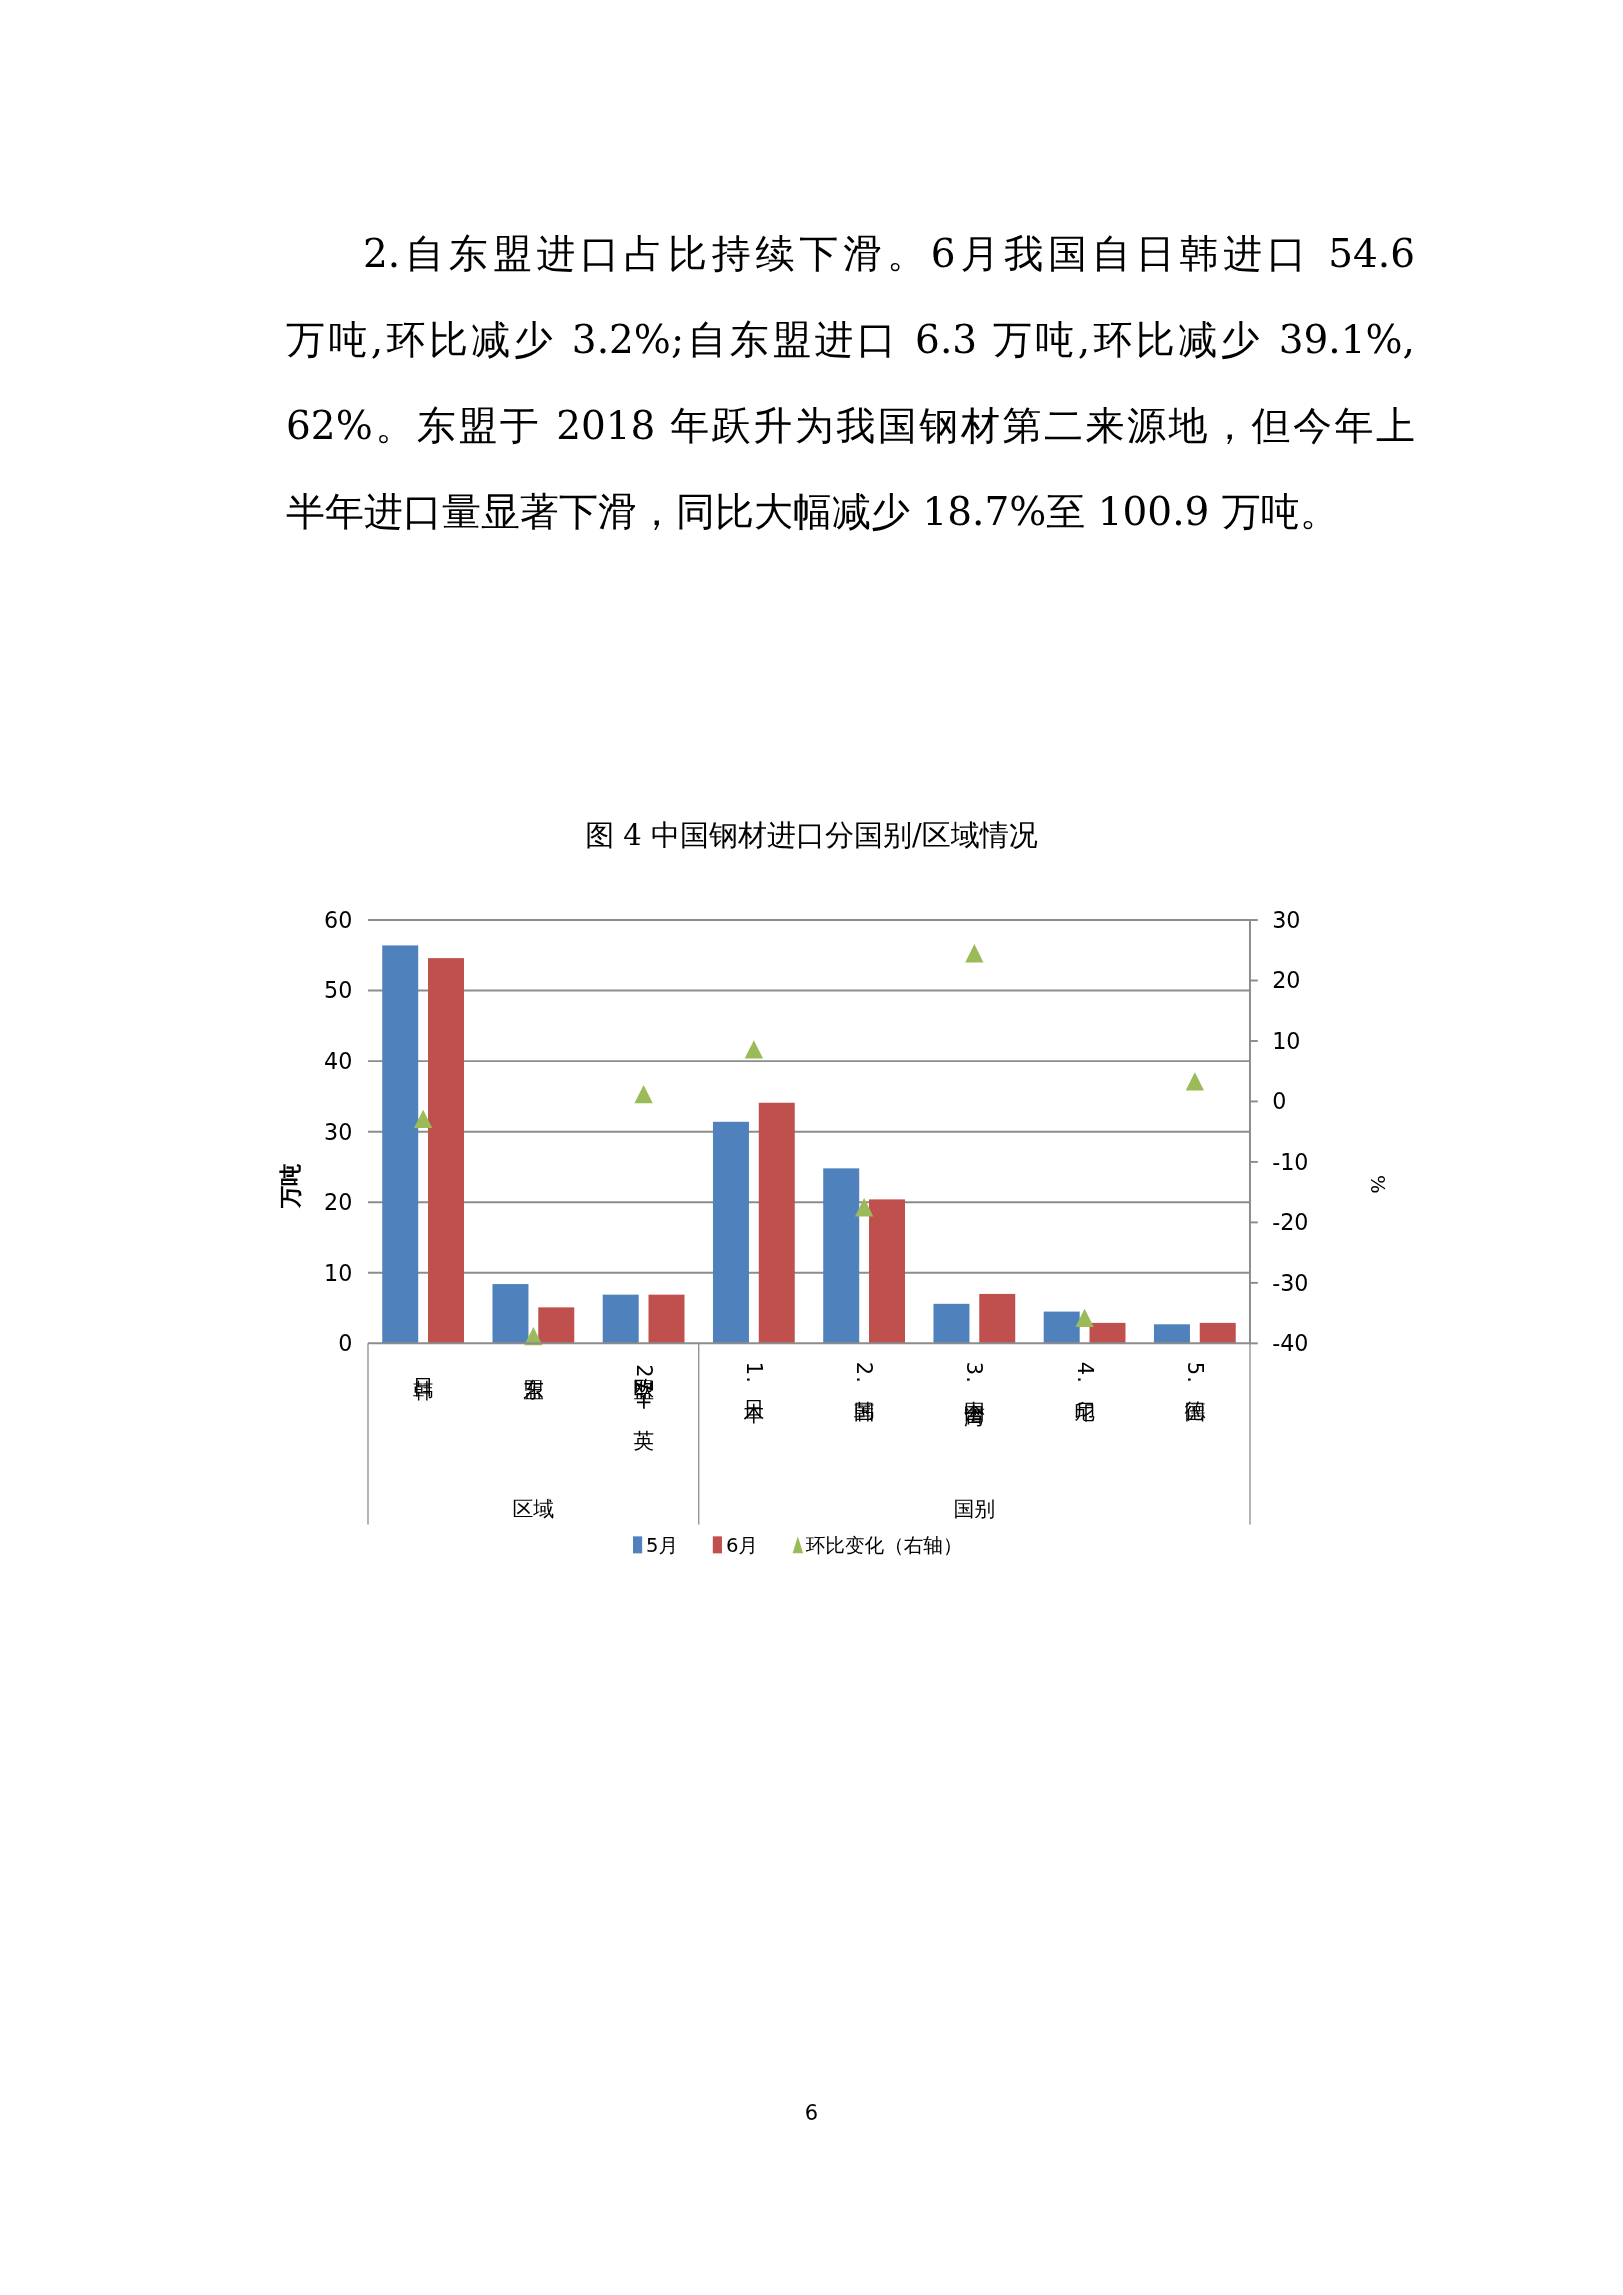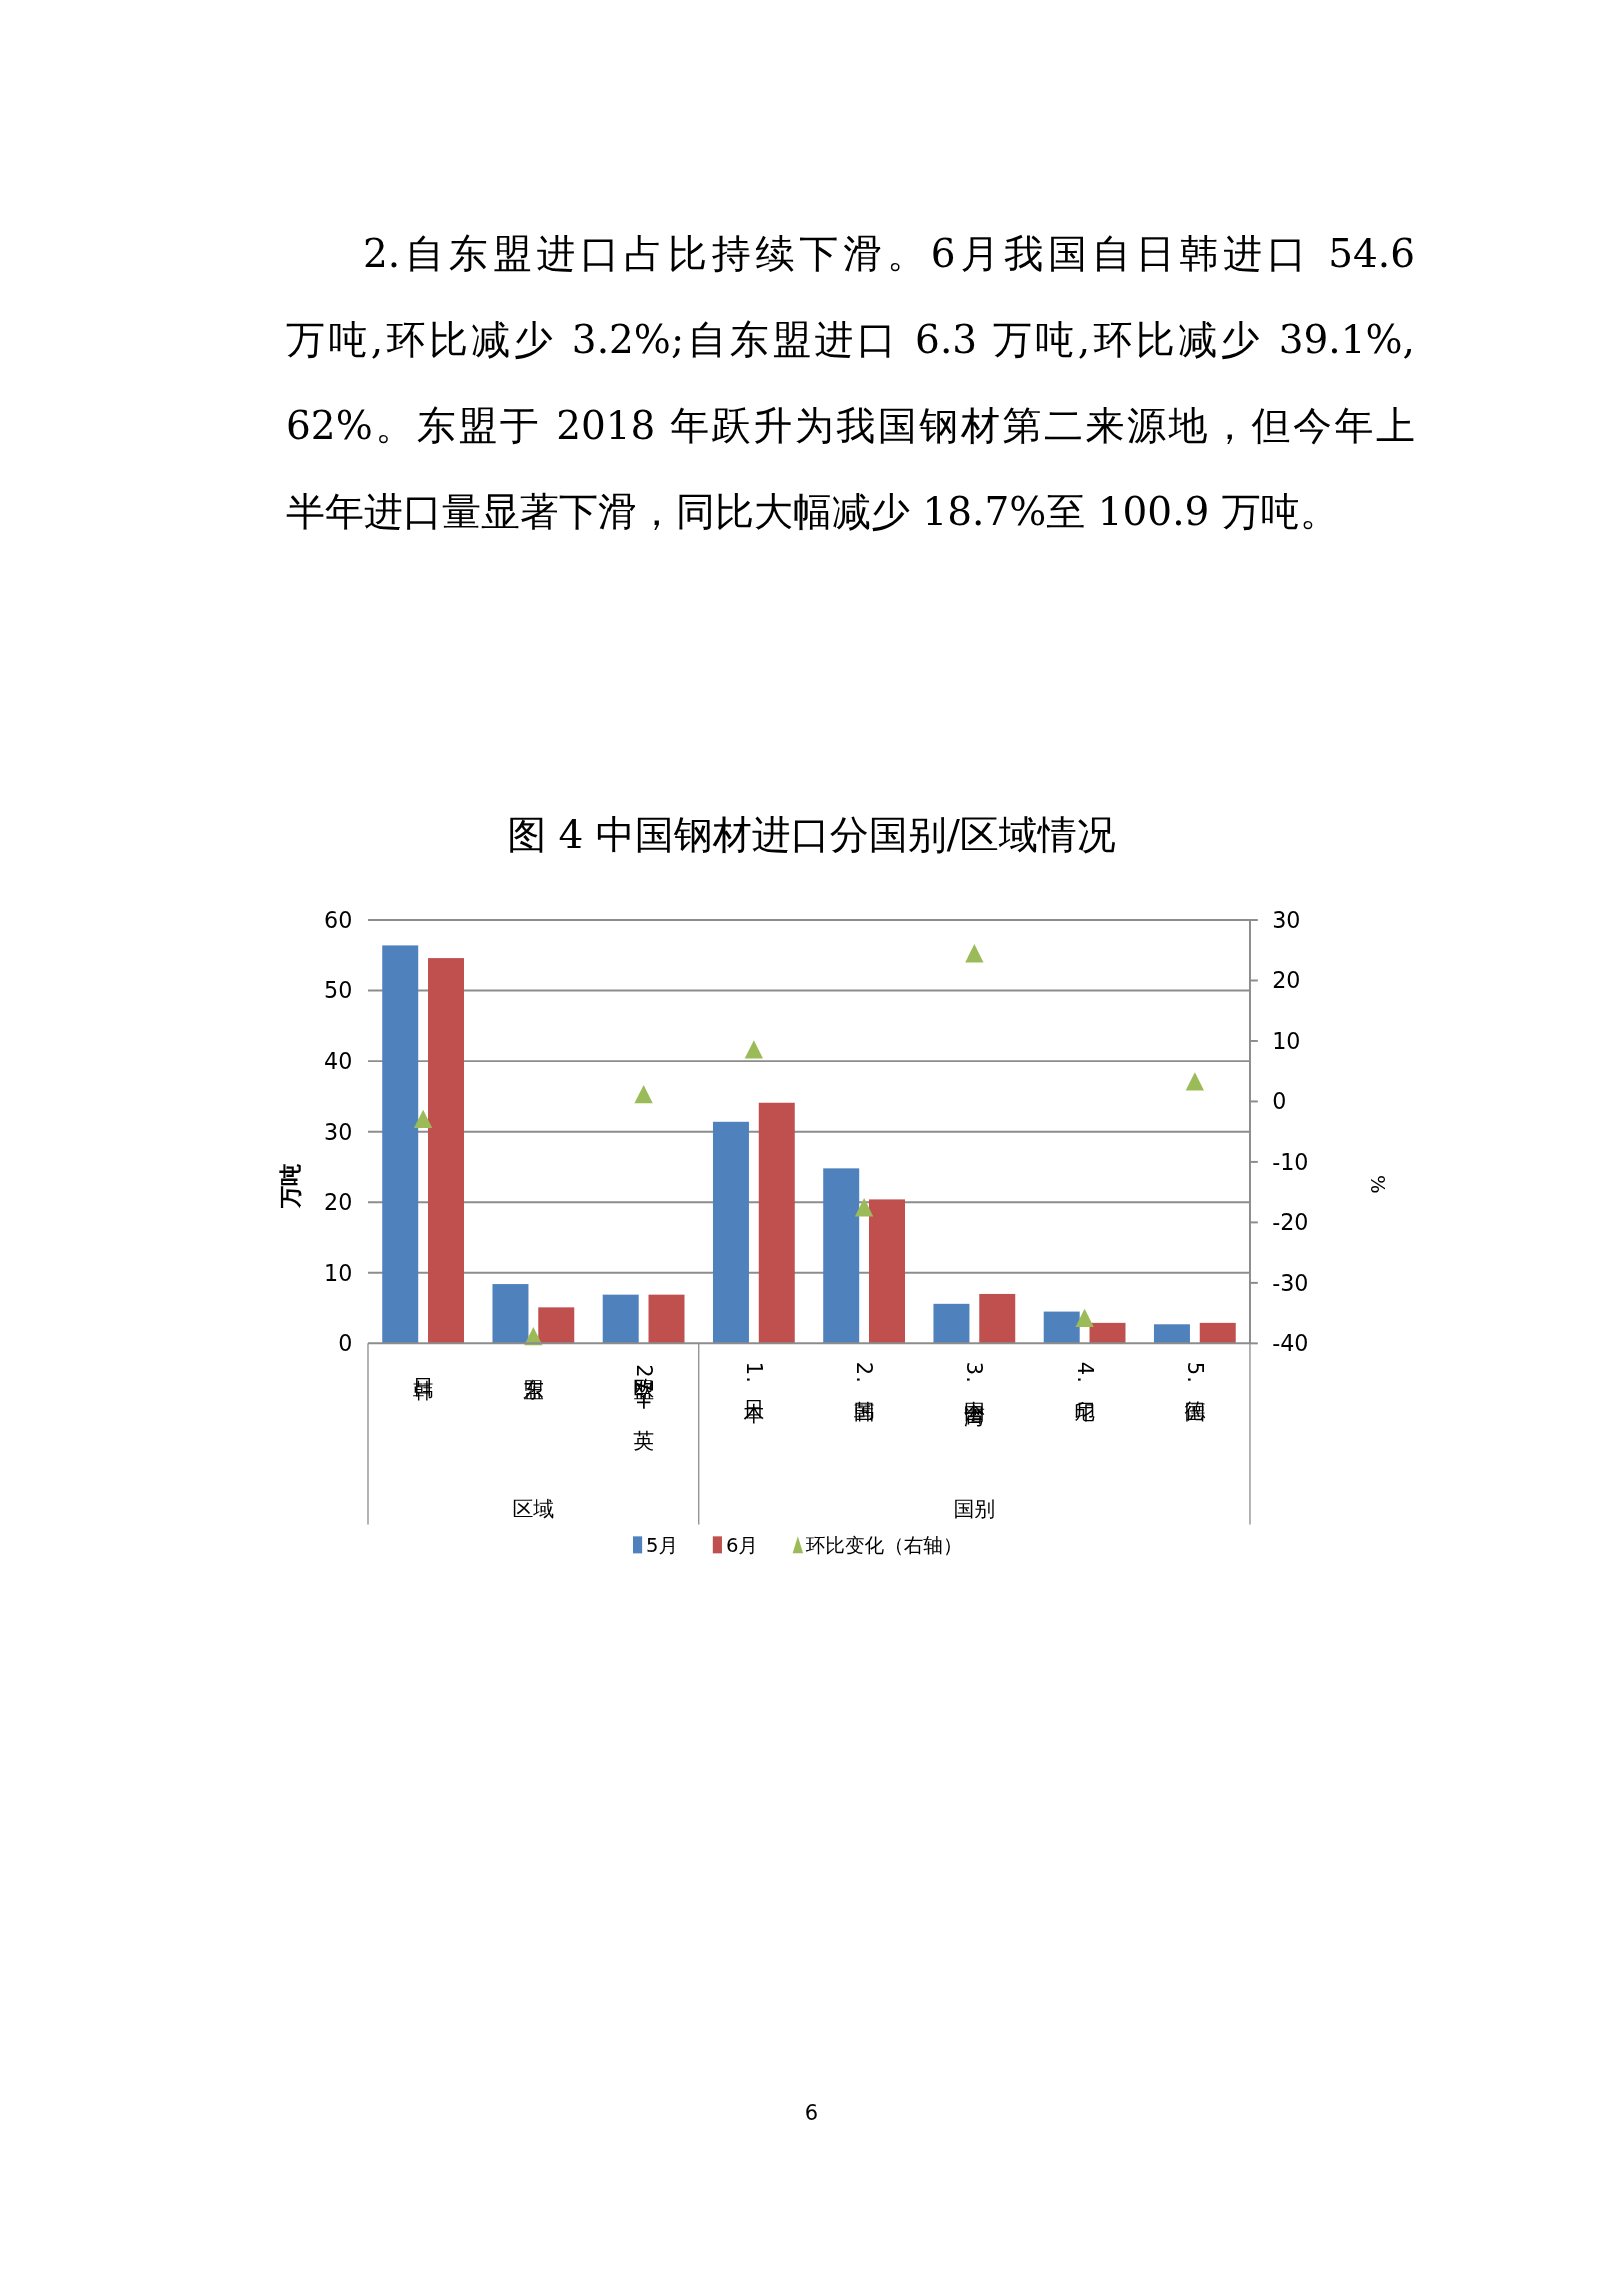--- a/index.html
+++ b/index.html
@@ -9,21 +9,21 @@
     position: absolute; left: 249px; top: 211px; width: 1129px;
     font-family: "DejaVu Serif", "Liberation Serif", serif;
     font-size: 39px; line-height: 86px; color: #000; margin-left: 37px;
   }
   .para .line { display: block; white-space: nowrap; height: 86px; text-align: justify; text-align-last: justify; }
   .para .line.first { padding-left: 77px; }
   .para .line.last { text-align-last: left; }
   .caption {
     position: absolute; left: 0; width: 1623px; top: 809px; text-align: center;
     font-family: "DejaVu Serif", "Liberation Serif", serif;
-    font-size: 39px; line-height: 52px; color: #000;
+    font-size: 29px; line-height: 52px; color: #000;
   }
   .chart { position: absolute; left: 262px; top: 903px; width: 1145px; height: 687px; }
   .chart svg { display: block; }
   .chart text { font-family: "DejaVu Sans", "Liberation Sans", sans-serif; fill: #000; }
   .page-number {
     position: absolute; left: 0; width: 1623px; top: 2101px; text-align: center;
     font-family: "DejaVu Sans", "Liberation Sans", sans-serif; font-size: 21px; color: #000;
   }
 </style>
 </head>

